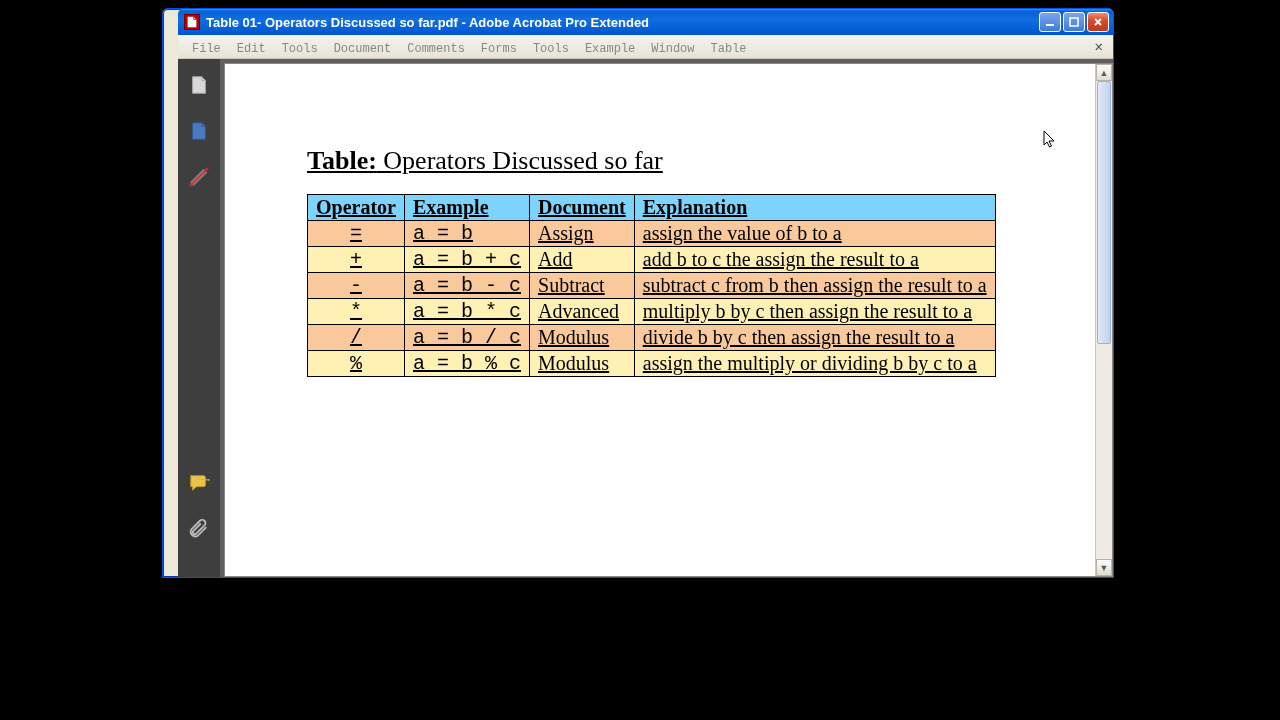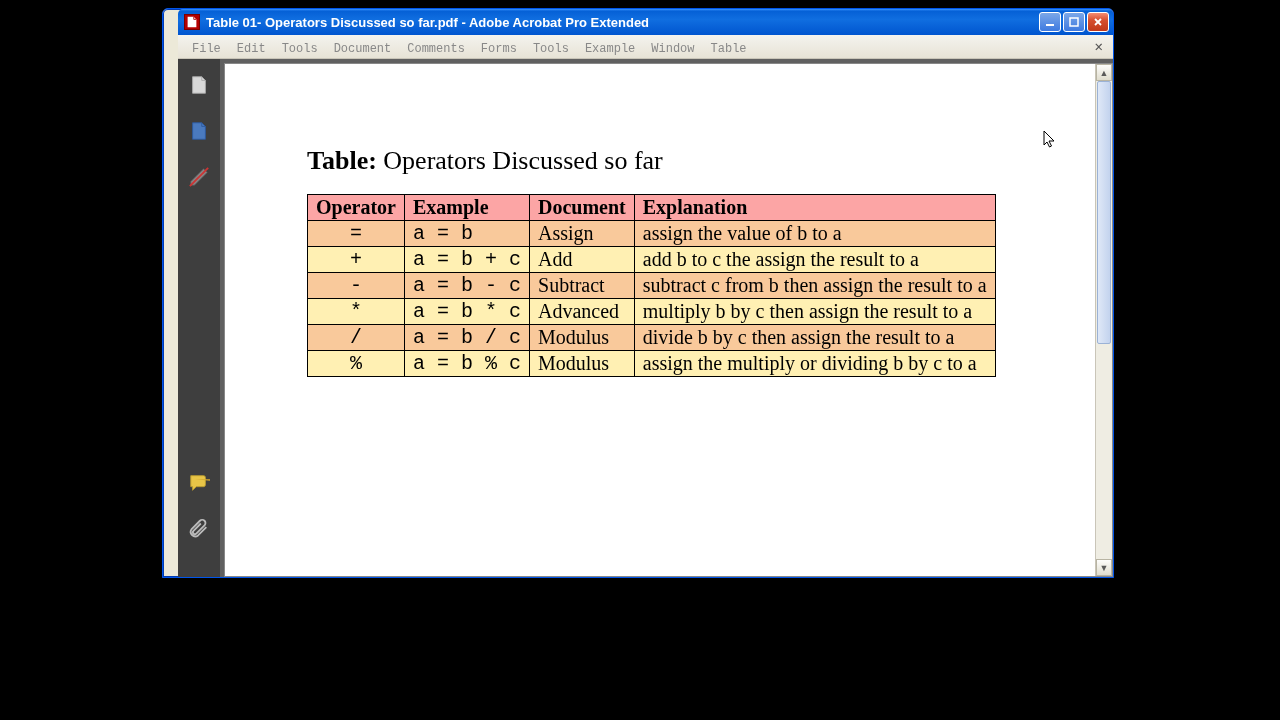--- a/index.html
+++ b/index.html
@@ -113,38 +113,39 @@
   margin: 4px 0 0 4px;
   position: relative;
   border: 1px solid #888;
   display: flex;
 }
 .page {
   flex: 1;
   padding: 82px 60px 20px 82px;
   font-family: "Times New Roman", serif;
   color: #000;
+  text-decoration: underline;
 }
 .page-title {
   font-size: 26px;
   margin-bottom: 18px;
 }
 .page-title .bold { font-weight: bold; }
 table.optable {
   border-collapse: collapse;
   font-size: 20px;
 }
 table.optable th, table.optable td {
   border: 1px solid #000;
   padding: 1px 8px;
   text-align: left;
   vertical-align: middle;
 }
 table.optable th {
-  background: #fca5a5;
+  background: #7dd3fc;
   font-weight: bold;
 }
 table.optable td { background: #fff0b3; }
 table.optable tr.alt td { background: #f9c99b; }
 table.optable td.opcol { text-align: center; font-family: "Courier New", monospace; }
 table.optable td.excol { font-family: "Courier New", monospace; white-space: pre; }
 .vscroll {
   width: 17px;
   background: #e8e5d8;
   border-left: 1px solid #c9c5b8;

